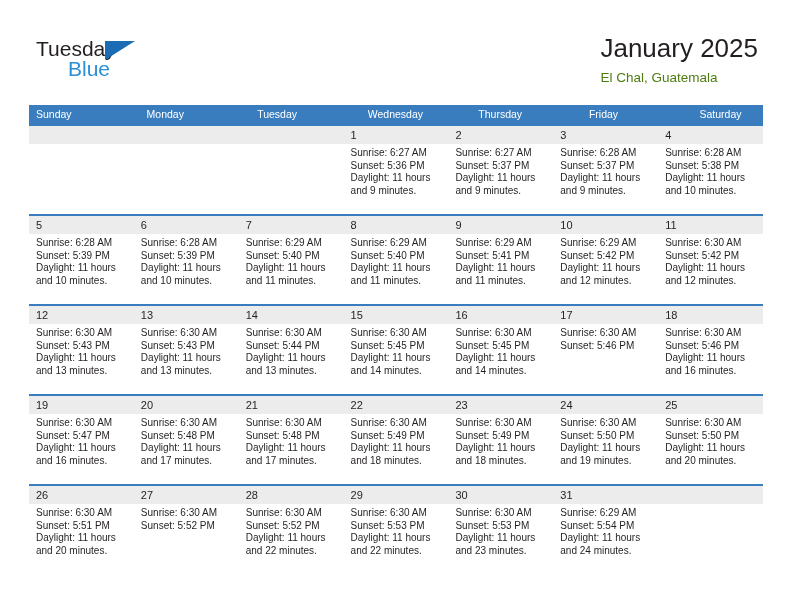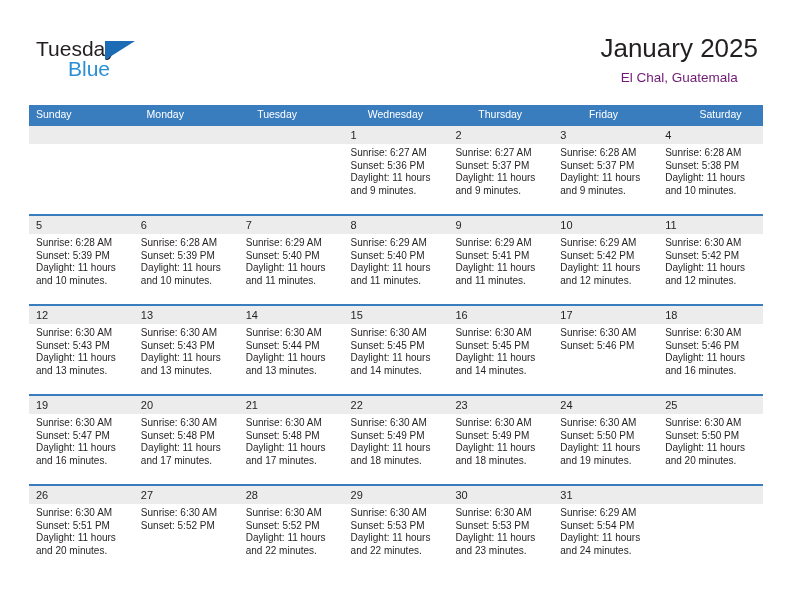--- a/index.html
+++ b/index.html
@@ -61,34 +61,34 @@
     top: 20px;
     font-size: 21px;
     line-height: 22px;
     color: #2b8fd6;
     font-family: "Liberation Sans", sans-serif;
   }
   .title-block {
     position: absolute;
     right: 34px;
     top: 32px;
-    text-align: center;
+    text-align: left;
   }
   .cal-title {
     font-size: 26px;
     line-height: 32px;
     color: #231f20;
     font-weight: normal;
     margin: 0;
     font-family: "Liberation Sans", sans-serif;
   }
   .cal-subtitle {
     font-size: 13.5px;
     line-height: 20px;
-    color: #701a75;
+    color: #4d7c0f;
     margin: 4px 0 0 0;
     font-family: "Liberation Sans", sans-serif;
   }
 
   
   .calendar {
     position: absolute;
     left: 29px;
     top: 105px;
     width: 734px;

